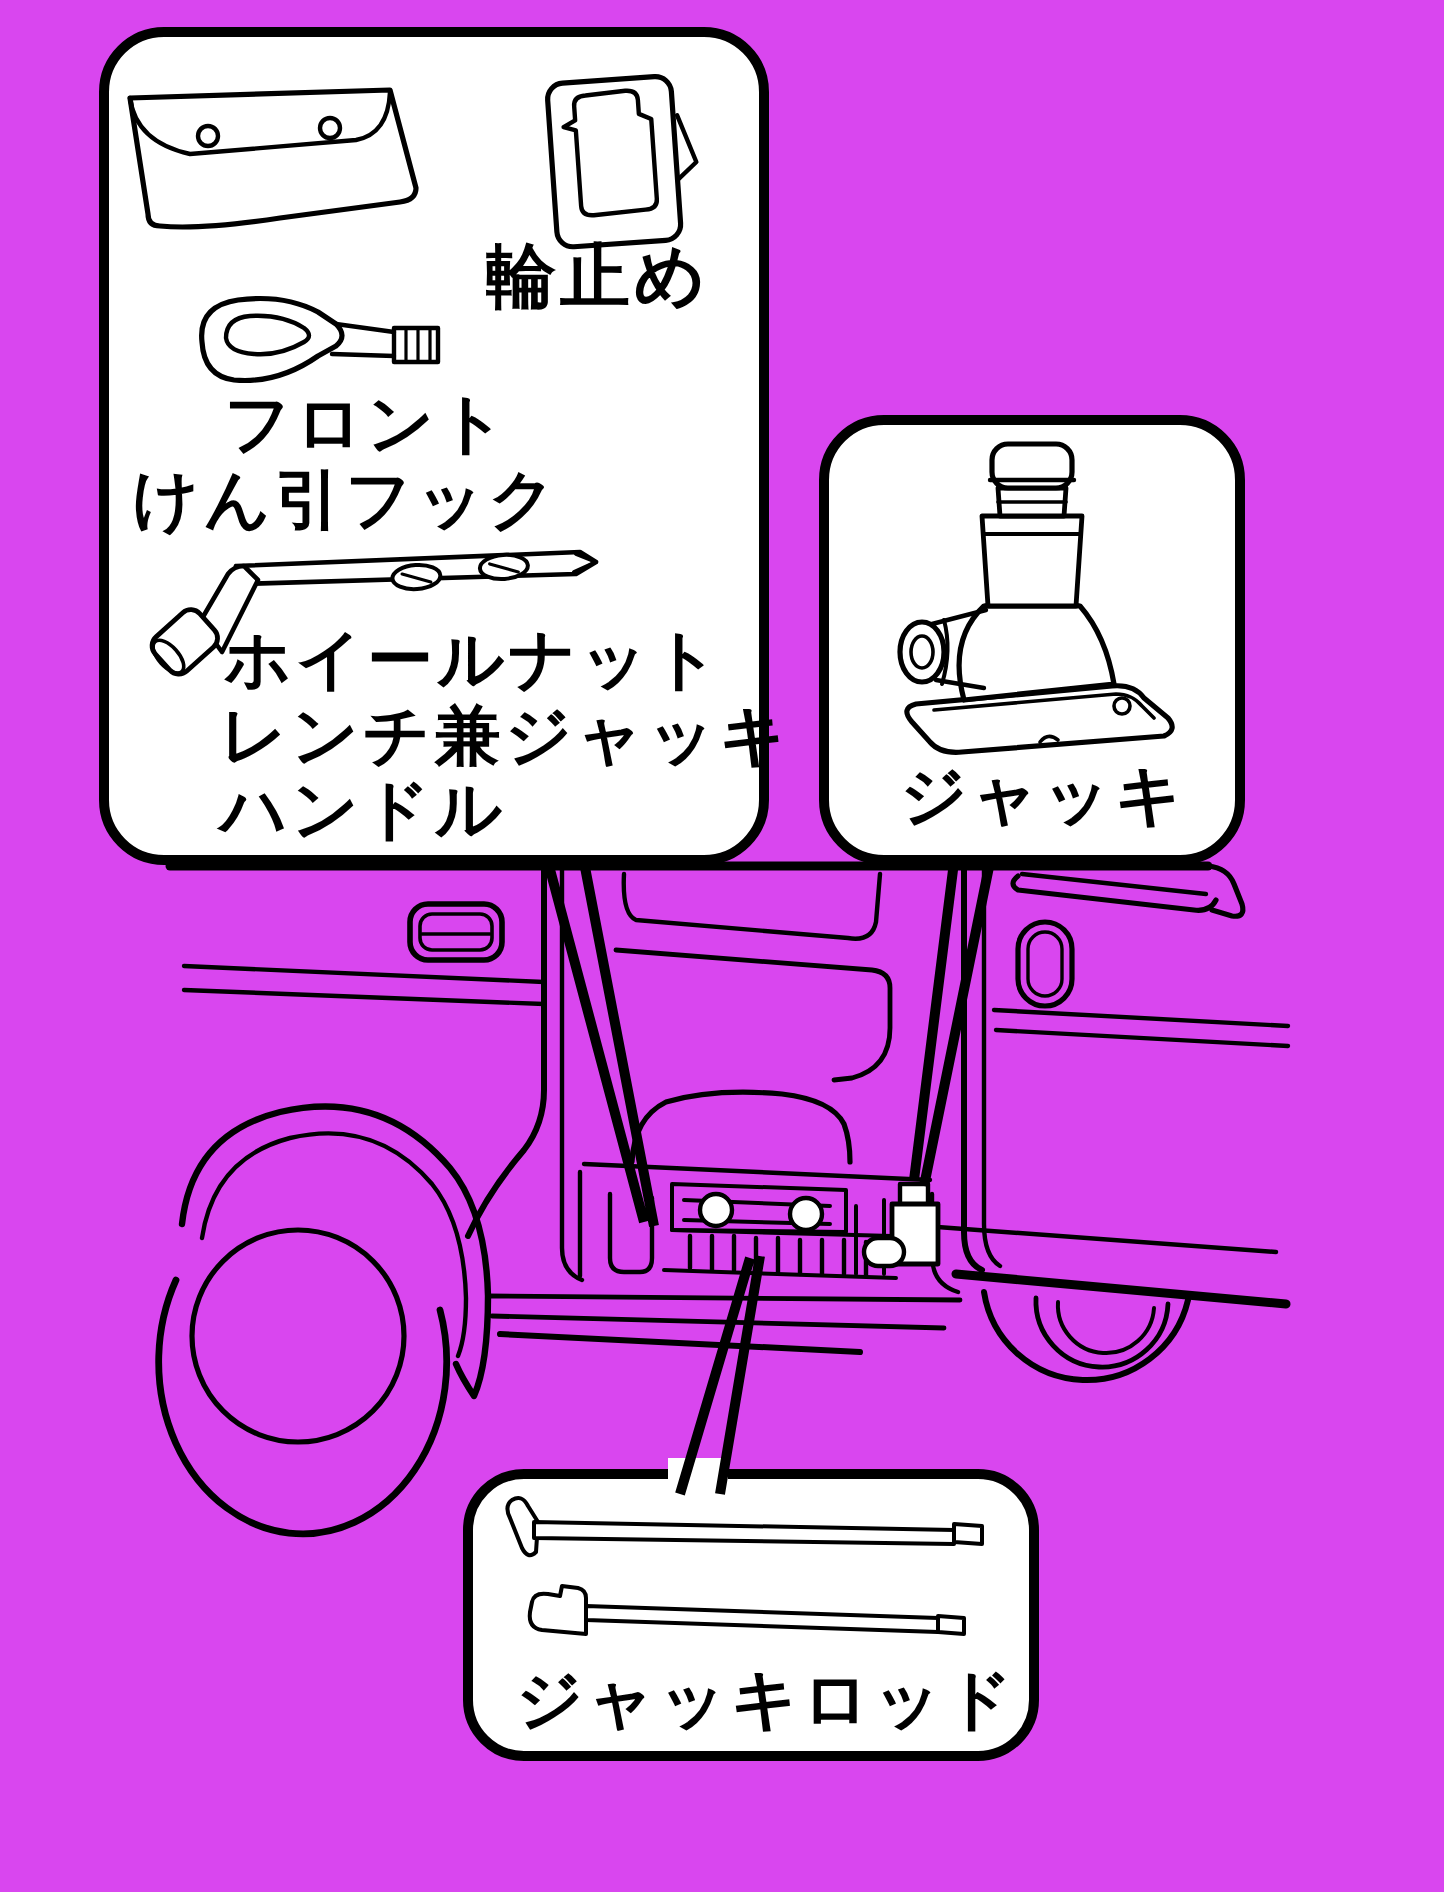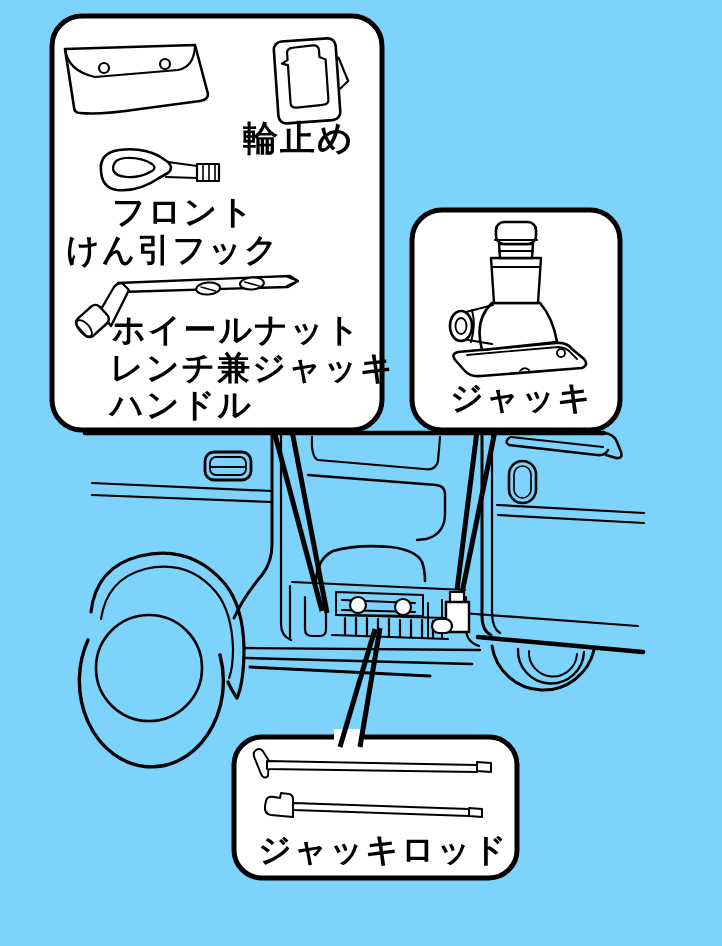--- a/index.html
+++ b/index.html
@@ -1,16 +1,16 @@
 <!DOCTYPE html>
 <html><head>
 <meta charset="utf-8">
 <style>
   html,body{margin:0;padding:0;background:#fff;}
-  .stage{position:relative;width:722px;height:946px;background:#7dd3fc;overflow:hidden;}
+  .stage{position:relative;width:722px;height:946px;background:#d946ef;overflow:hidden;}
   svg{display:block;}
   .jp-label{
     font-family:"DejaVu Sans", sans-serif;
     font-weight:600;
     fill:#000;
     letter-spacing:2px;
   }
   .lbl-33{font-size:33px;}
   .lbl-35{font-size:35px;}
 </style>

